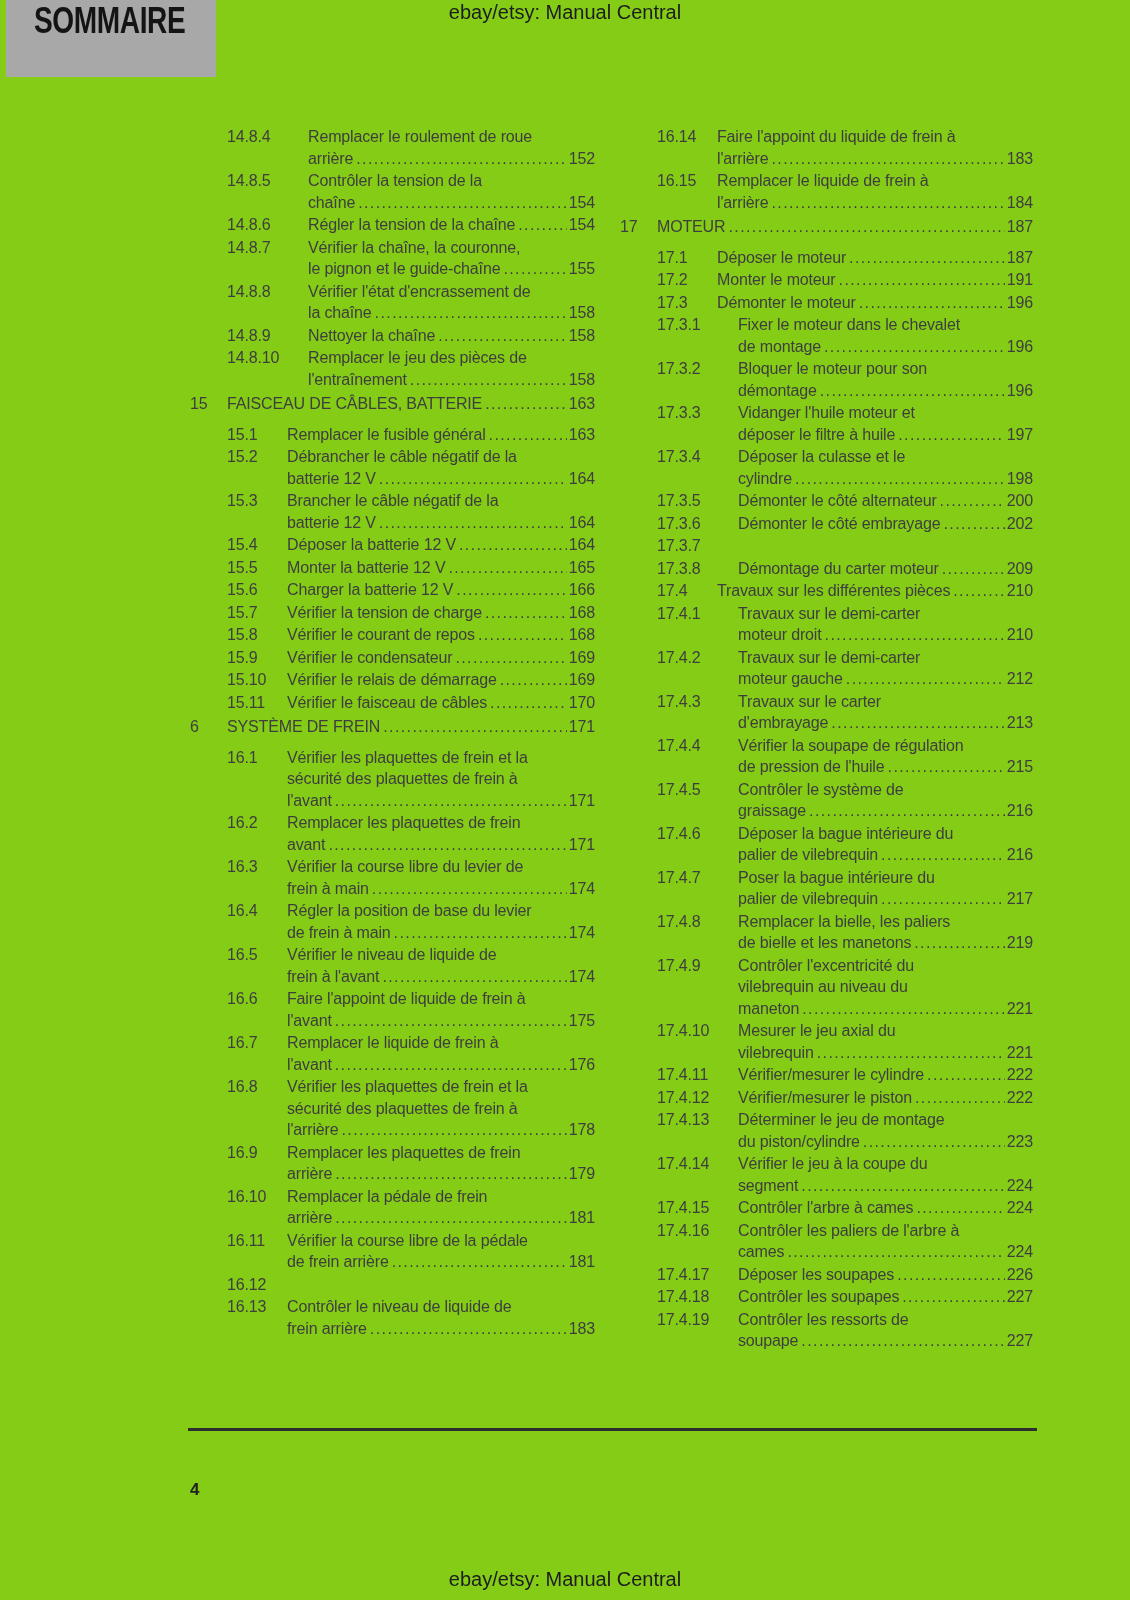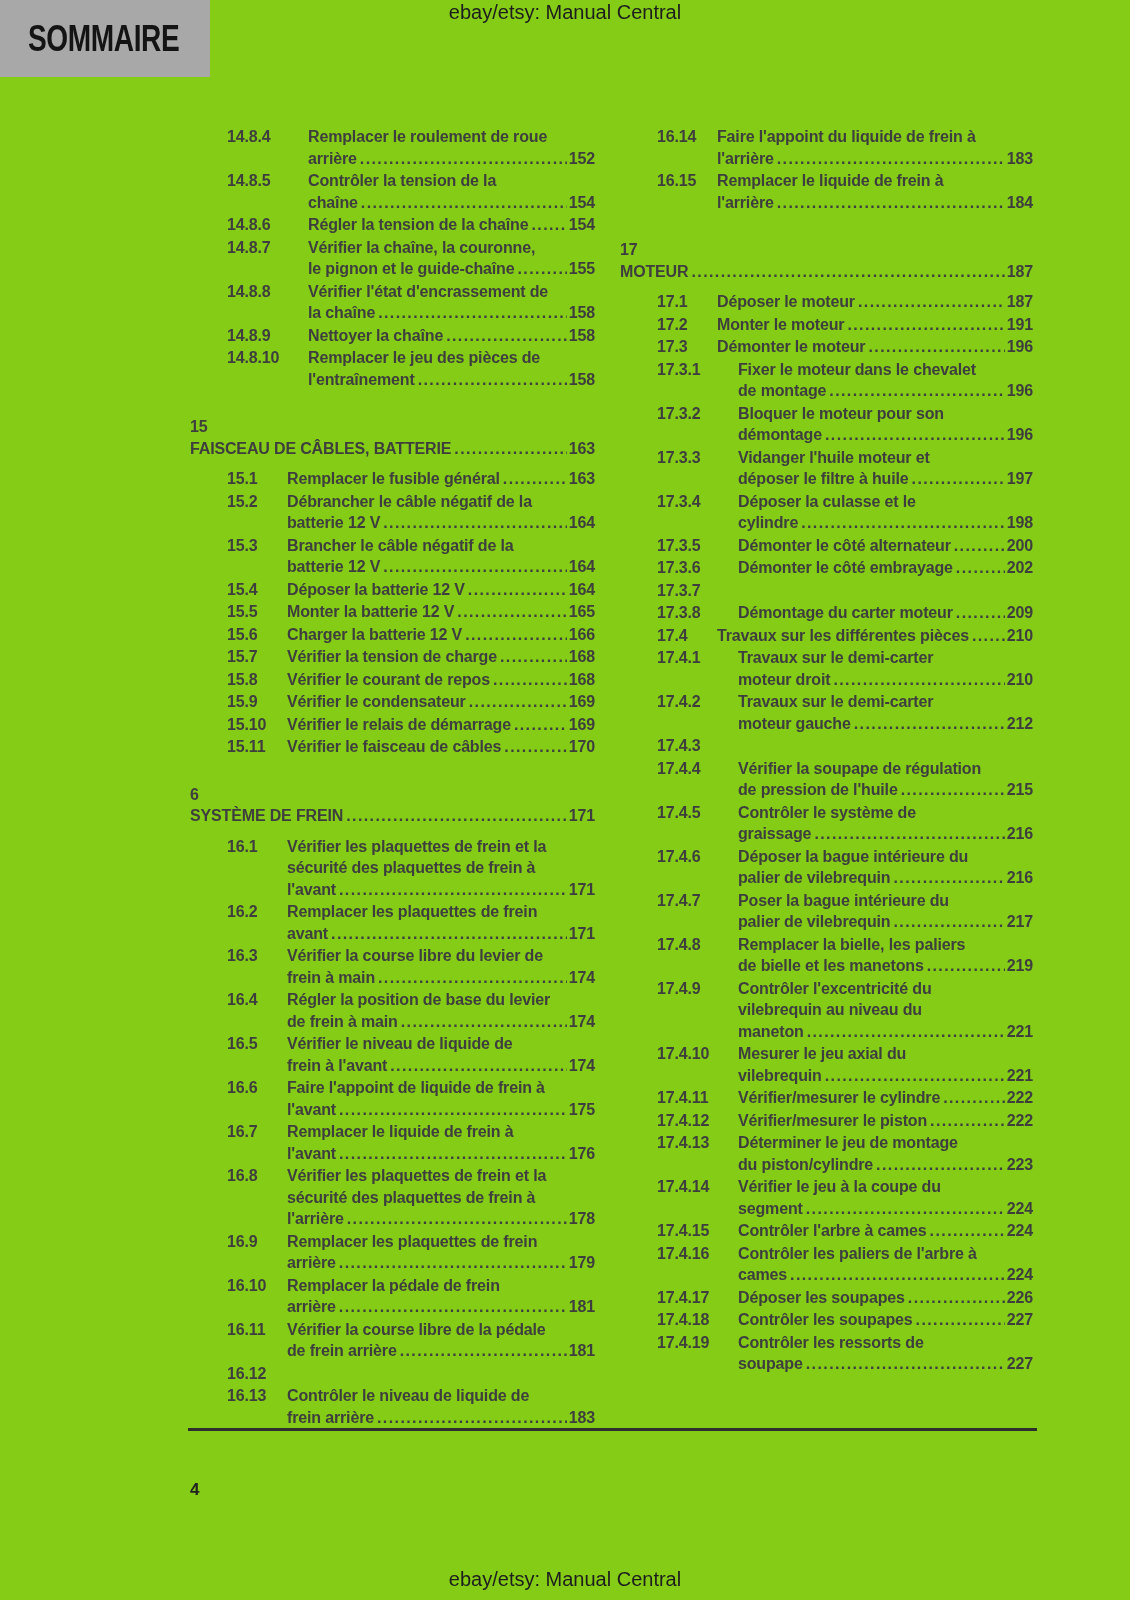--- a/index.html
+++ b/index.html
@@ -20,40 +20,40 @@
   .footer-rule {
     position:absolute; left:188px; top:1428px; width:849px; height:3px;
     background:#2e2e2e;
   }
   .footer-page-number {
     position:absolute; left:190px; top:1480px; font-size:17px; font-weight:bold; color:#222;
   }
 
   
   .sommaire-badge {
-    position:absolute; left:0; top:0; width:210px; height:77px;
-    background:#a8a8a8; display:flex; align-items:center;
+    position:absolute; left:6px; top:0; width:210px; height:77px;
+    background:#a8a8a8; display:flex; align-items:flex-start;
   }
   .sommaire-text {
     display:inline-block; margin-left:28px;
     font-size:36px; font-weight:bold; color:#141414; letter-spacing:-0.5px;
     transform:scaleX(0.78); transform-origin:left center; white-space:nowrap;
   }
 
   
-  .toc-col { position:absolute; top:126px; font-size:16px; line-height:21.5px; letter-spacing:-0.15px;font-weight:bold; }
+  .toc-col { position:absolute; top:126px; font-size:16px; line-height:21.5px; letter-spacing:-0.15px; }
   .toc-left  { left:190px; width:405px; }
   .toc-right { left:620px; width:413px; }
 
   .entry { display:flex; margin-bottom:1px; }
   .entry .num { flex:0 0 auto; margin-left:37px; }
   .entry.s2 .num { width:60px; }
   .entry.s3 .num { width:81px; }
   .entry.ch .num { margin-left:0; width:37px; }
-  .entry.ch { margin-top:26px; margin-bottom:9px;flex-direction:column; }
+  .entry.ch { margin-top:3px; margin-bottom:9px; }
   .entry .body { flex:1 1 auto; min-width:0; }
   .line { white-space:nowrap; }
   .line.last { display:flex; align-items:baseline; }
   .line.last .txt { flex:0 0 auto; }
   .dots { flex:1 1 auto; min-width:6px; overflow:hidden; white-space:nowrap; margin:0 2px 0 3px; }
   .dots::after {
     content:"....................................................................................................";
     letter-spacing:1.4px;
   }
   .pagenum { flex:0 0 auto; }
@@ -581,20 +581,28 @@
           <div class="line">Travaux sur le demi-carter</div>
           <div class="line last">
             <span class="txt">moteur gauche</span>
             <span class="dots"></span>
             <span class="pagenum">212</span>
           </div>
         </div>
       </div>
       <div class="entry s3">
         <span class="num">17.4.3</span>
+        <div class="body">
+          <div class="line">Travaux sur le carter</div>
+          <div class="line last">
+            <span class="txt">d'embrayage</span>
+            <span class="dots"></span>
+            <span class="pagenum">213</span>
+          </div>
+        </div>
       </div>
       <div class="entry s3">
         <span class="num">17.4.4</span>
         <div class="body">
           <div class="line">Vérifier la soupape de régulation</div>
           <div class="line last">
             <span class="txt">de pression de l'huile</span>
             <span class="dots"></span>
             <span class="pagenum">215</span>
           </div>

